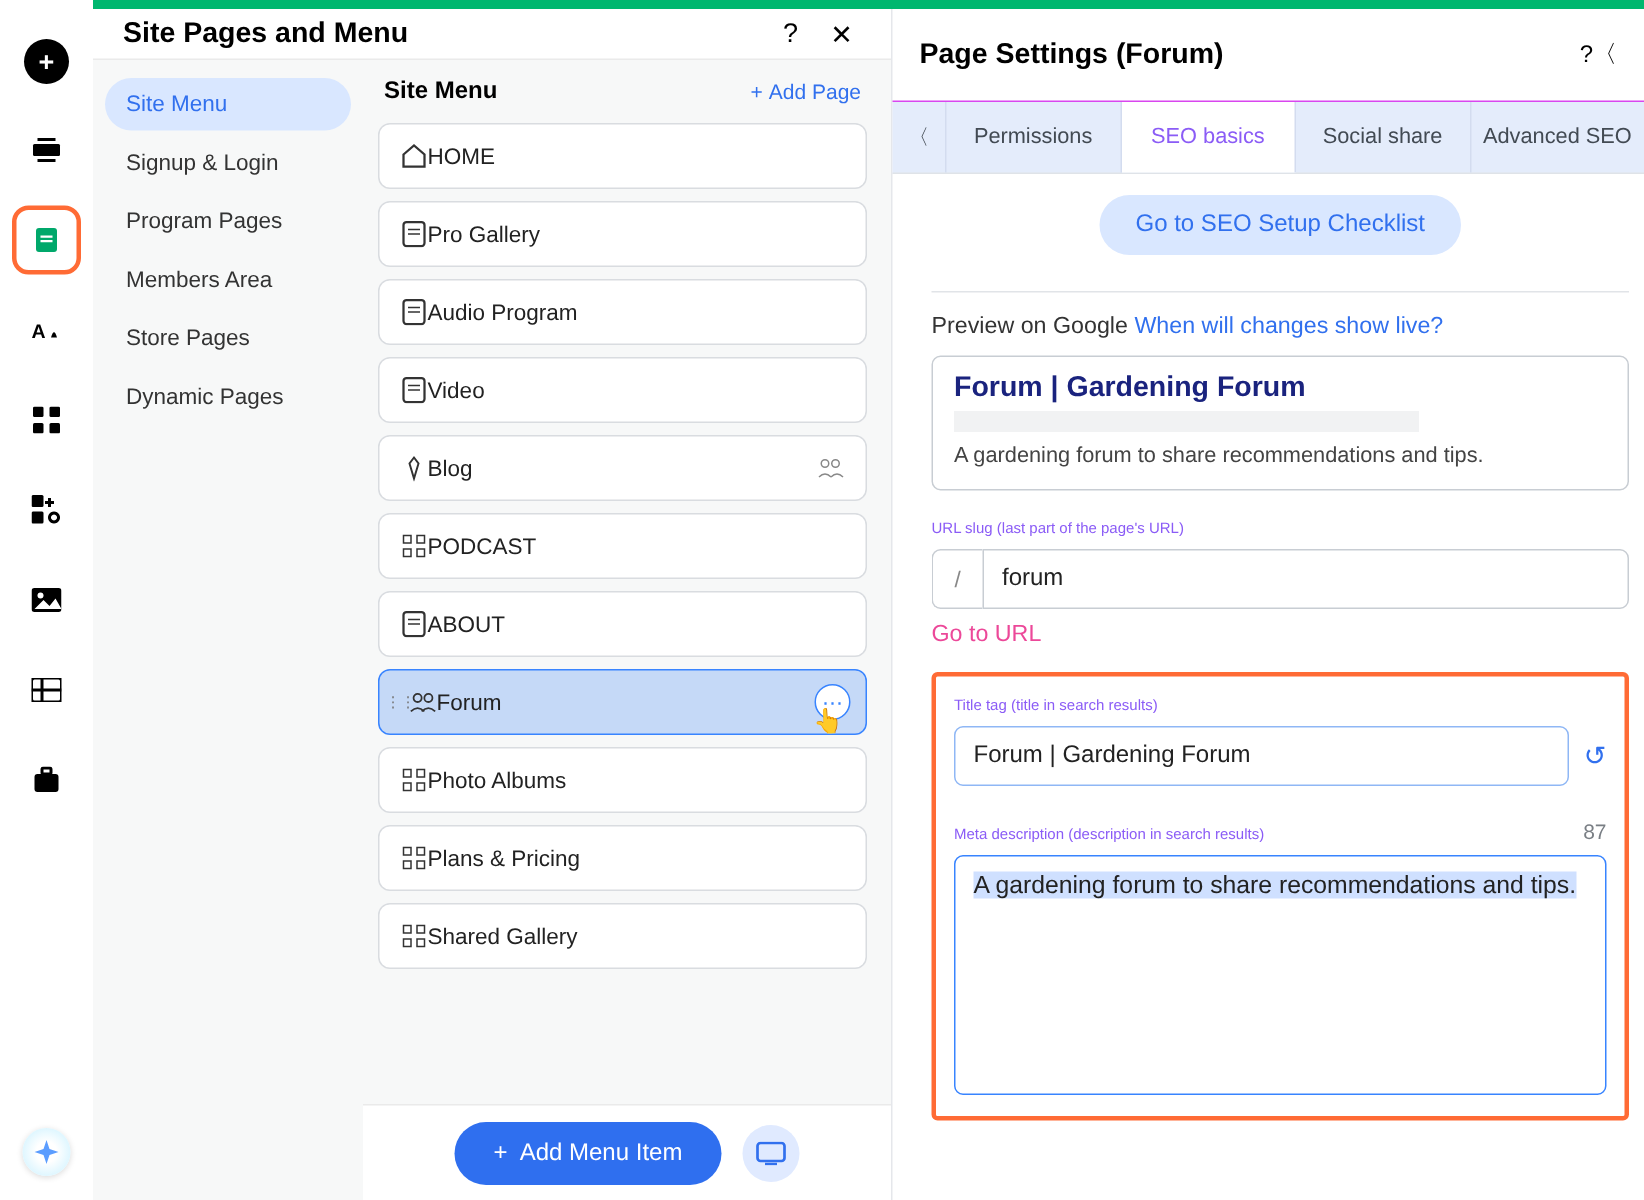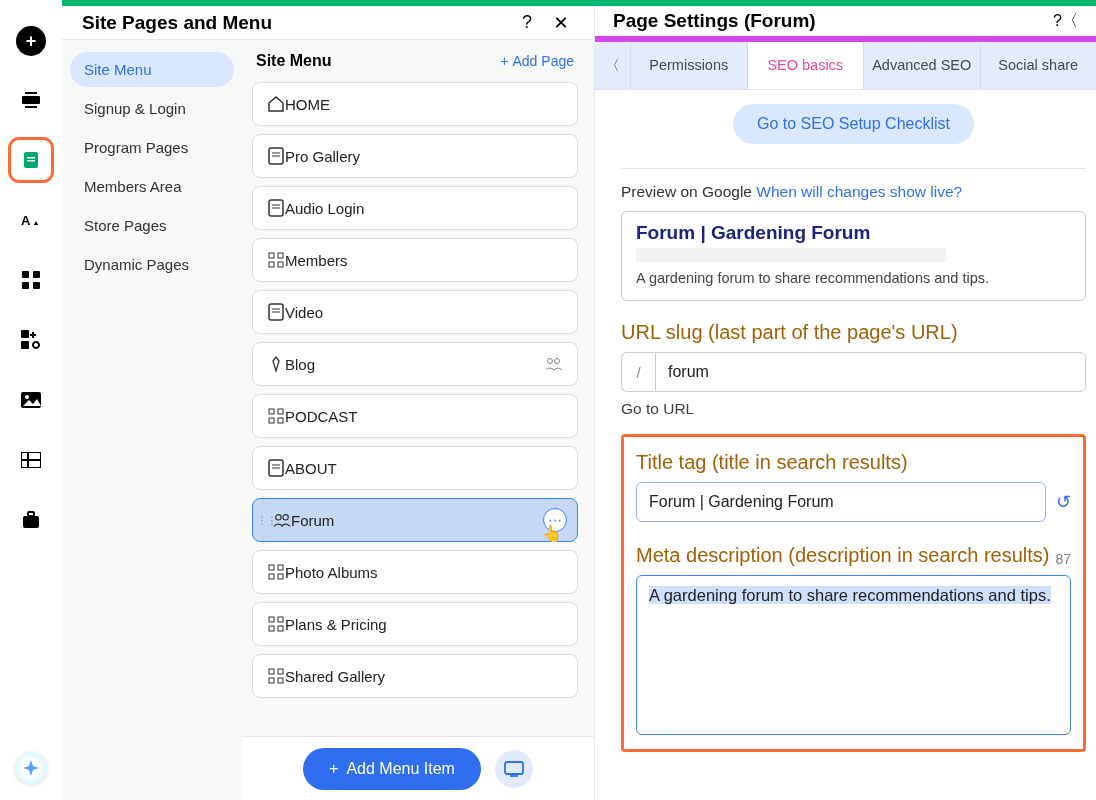--- a/index.html
+++ b/index.html
@@ -27,41 +27,41 @@
 .page-item .pi-icon { width:18px; height:18px; color:#333; display:flex; align-items:center; justify-content:center; }
 .page-item.selected { background:#c5d9f7; border:1px solid #3884ff; }
 .page-item.selected .grip { position:absolute; left:4px; color:#777; font-size:10px; }
 .page-item .badge { margin-left:auto; color:#888; }
 .page-item .more-btn { position:absolute; right:10px; width:24px; height:24px; border:1px solid #3884ff; border-radius:50%; display:flex; align-items:center; justify-content:center; background:#fff; color:#3884ff; font-size:14px; }
 .cursor-hand { position:absolute; right:4px; bottom:-12px; font-size:16px; }
 .bottom-bar { position:absolute; bottom:0; left:0; right:0; height:64px; background:#fff; border-top:1px solid #eaeaea; display:flex; align-items:center; justify-content:center; gap:14px; }
 .add-menu-btn { background:#2f6fef; color:#fff; border:none; border-radius:24px; height:42px; padding:0 26px; font-size:16px; display:flex; align-items:center; gap:8px; cursor:pointer; }
 .preview-btn { width:38px; height:38px; border-radius:50%; background:#e0eaff; display:flex; align-items:center; justify-content:center; color:#3170ee; cursor:pointer; }
 .panel-right { position:absolute; left:595px; top:6px; width:501px; height:794px; display:flex; flex-direction:column; }
-.pr-header { height:36px; display:flex; align-items:center; padding:0 18px; border-bottom:6px solid #d946ef; }
+.pr-header { height:62px; display:flex; align-items:center; padding:0 18px; border-bottom:1px solid #d946ef; }
 .pr-header h1 { font-size:19px; font-weight:700; flex:1; }
 .tabs { height:48px; display:flex; background:#e4ecfb; border-bottom:1px solid #dfe3e8; }
 .tab { flex:1; display:flex; align-items:center; justify-content:center; font-size:14.5px; color:#424a53; cursor:pointer; text-align:center; line-height:1.15; border-right:1px solid #d3dcef; }
 .tab:last-child { border-right:none; }
 .tab.arrow { flex:0 0 36px; font-size:14px; }
-.tab.active { background:#fff; color:#ec4899; }
+.tab.active { background:#fff; color:#8b5cf6; }
 .pr-body { flex:1; padding:14px 10px 10px 26px; overflow:hidden; display:flex; flex-direction:column; }
 .seo-checklist-btn { align-self:center; background:#d9e7ff; color:#3170ee; border:none; border-radius:20px; height:40px; padding:0 24px; font-size:16px; cursor:pointer; margin-bottom:18px; }
 .divider { height:1px; background:#e1e4e8; margin:6px 0 14px 0; }
 .label-row { font-size:15.5px; color:#333; margin-bottom:10px; }
 .label-row a { color:#3170ee; text-decoration:none; }
 .preview-card { border:1px solid #c8cdd3; border-radius:6px; padding:10px 14px 14px 14px; margin-bottom:20px; }
 .preview-title { color:#1a237e; font-size:19px; font-weight:700; margin-bottom:4px; }
 .preview-url { height:14px; width:310px; background:#f1f2f3; margin-bottom:8px; }
 .preview-desc { font-size:14.5px; color:#444; }
-.field-label { font-size:20px; color:#a16207; margin-bottom:8px; }
+.field-label { font-size:10px; color:#8b5cf6; margin-bottom:8px; }
 .url-row { display:flex; align-items:center; gap:0; margin-bottom:8px; }
 .url-slash { width:34px; height:40px; border:1px solid #c8cdd3; border-right:none; border-radius:6px 0 0 6px; display:flex; align-items:center; justify-content:center; color:#888; font-size:15px; }
 .url-input { flex:1; height:40px; border:1px solid #c8cdd3; border-radius:0 6px 6px 0; padding:0 12px; font-size:16px; color:#222; }
-.go-url { color:#404040; font-size:15.5px; text-decoration:none; margin-bottom:8px; display:inline-block; }
+.go-url { color:#ec4899; font-size:15.5px; text-decoration:none; margin-bottom:8px; display:inline-block; }
 .highlight-box { border:3px solid #ff6b35; border-radius:4px; padding:14px 12px 14px 12px; margin-top:8px; }
 .title-input-row { display:flex; align-items:center; gap:10px; margin-bottom:22px; }
 .title-input { flex:1; height:40px; border:1px solid #8fb7f5; border-radius:6px; padding:0 12px; font-size:16px; color:#222; }
 .reset-icon { color:#3170ee; cursor:pointer; font-size:18px; }
 .meta-head { display:flex; justify-content:space-between; align-items:flex-end; margin-bottom:8px; }
 .meta-count { color:#7a7f85; font-size:14px; }
 .meta-textarea { width:100%; height:160px; border:1px solid #3884ff; border-radius:6px; padding:10px 12px; font-size:16.5px; color:#222; resize:none; font-family:inherit; }
 svg { display:block; }
 </style>
 </head>
@@ -176,32 +176,21 @@
             <span>Pro Gallery</span>
           </div>
         <div class="page-item">
             <span class="pi-icon">
               <svg width="16" height="18" viewBox="0 0 16 18">
                 <rect x="1" y="1" width="14" height="16" rx="2" fill="none" stroke="currentColor" stroke-width="1.5"></rect>
                 <line x1="4" y1="6" x2="12" y2="6" stroke="currentColor"></line>
                 <line x1="4" y1="9" x2="12" y2="9" stroke="currentColor"></line>
               </svg>
             </span>
-            <span>Audio Login</span>
-          </div>
-        <div class="page-item">
-            <span class="pi-icon">
-              <svg width="16" height="16" viewBox="0 0 16 16">
-                <rect x="1" y="1" width="5" height="5" fill="none" stroke="currentColor"></rect>
-                <rect x="10" y="1" width="5" height="5" fill="none" stroke="currentColor"></rect>
-                <rect x="1" y="10" width="5" height="5" fill="none" stroke="currentColor"></rect>
-                <rect x="10" y="10" width="5" height="5" fill="none" stroke="currentColor"></rect>
-              </svg>
-            </span>
-            <span>Members</span>
+            <span>Audio Program</span>
           </div>
         <div class="page-item">
             <span class="pi-icon">
               <svg width="16" height="18" viewBox="0 0 16 18">
                 <rect x="1" y="1" width="14" height="16" rx="2" fill="none" stroke="currentColor" stroke-width="1.5"></rect>
                 <line x1="4" y1="6" x2="12" y2="6" stroke="currentColor"></line>
                 <line x1="4" y1="9" x2="12" y2="9" stroke="currentColor"></line>
               </svg>
             </span>
             <span>Video</span>
@@ -307,22 +296,22 @@
 <div class="panel-right">
   <div class="pr-header">
     <h1>Page Settings (Forum)</h1>
     <div class="hicon">?</div>
     <div class="hicon" style="font-size:16px;">〈</div>
   </div>
   <div class="tabs">
     <div class="tab arrow">〈</div>
     <div class="tab">Permissions</div>
     <div class="tab active">SEO basics</div>
+    <div class="tab">Social share</div>
     <div class="tab">Advanced SEO</div>
-    <div class="tab">Social share</div>
   </div>
   <div class="pr-body">
     <button class="seo-checklist-btn">Go to SEO Setup Checklist</button>
     <div class="divider"></div>
     <div class="label-row"><span>Preview on Google</span> <a href="#">When will changes show live?</a></div>
     <div class="preview-card">
       <div class="preview-title">Forum | Gardening Forum</div>
       <div class="preview-url"></div>
       <div class="preview-desc">A gardening forum to share recommendations and tips.</div>
     </div>

